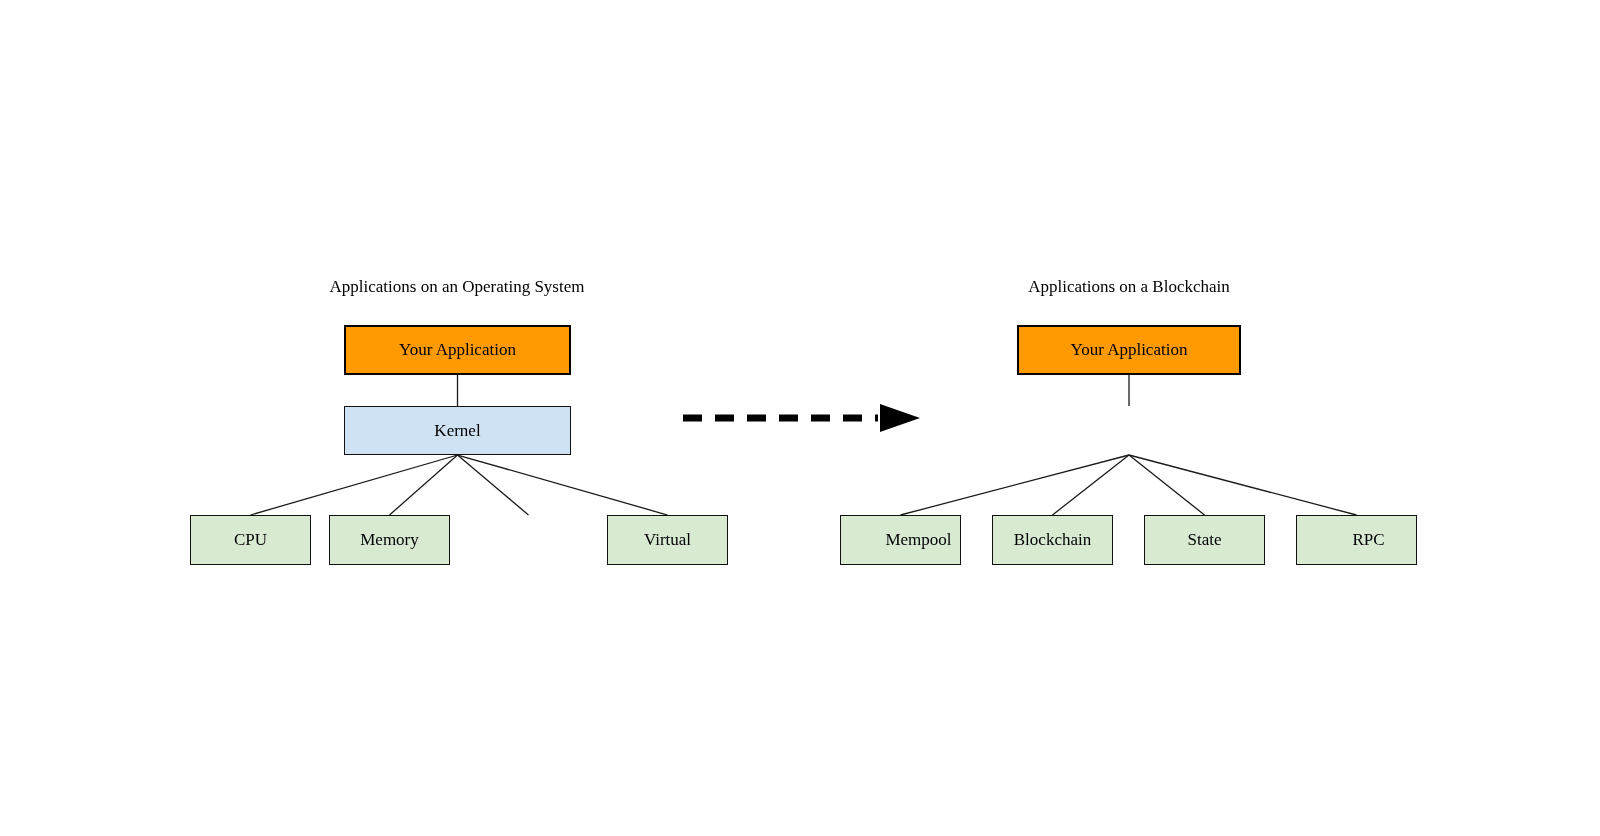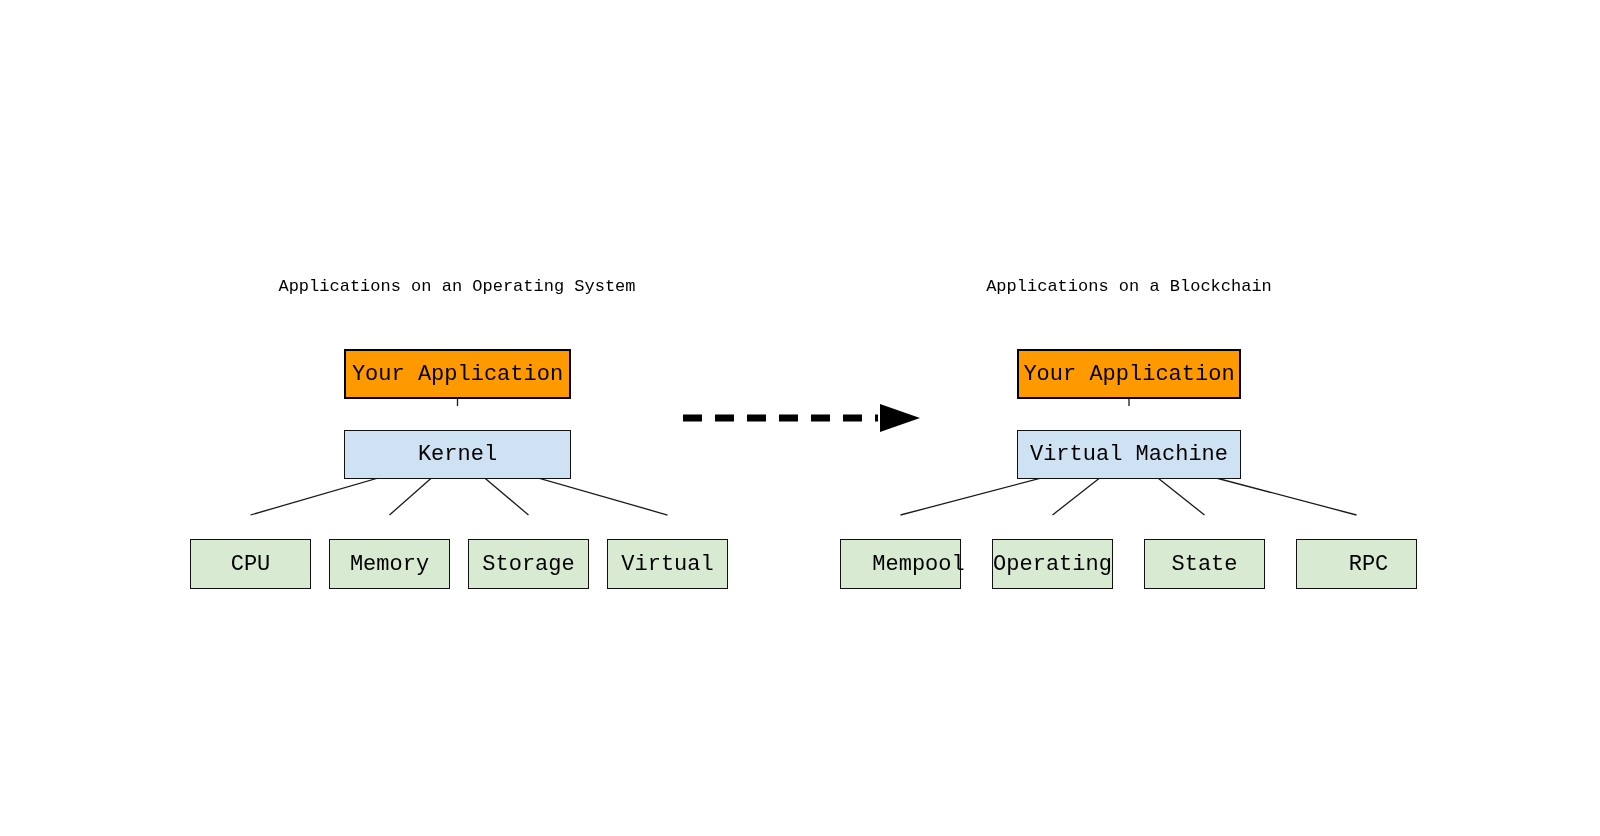--- a/index.html
+++ b/index.html
@@ -5,21 +5,21 @@
   html, body {
     margin: 0;
     padding: 0;
     background: #ffffff;
   }
   #canvas {
     position: relative;
     width: 1547px;
     height: 836px;
     background: #ffffff;
-    font-family: Liberation Mono, monospace;
+    font-family: Liberation Serif, serif;
     color: #000000;
     overflow: hidden;
   }
   #connector-layer {
     position: absolute;
     top: 0; left: 0;
     width: 1600px;
     height: 836px;
   }
   .diagram-title {
@@ -28,24 +28,23 @@
     font-size: 17px;
     line-height: 20px;
     white-space: nowrap;
     color: #000000;
   }
   .node {
     position: absolute;
     display: flex;
     align-items: center;
     justify-content: center;
-    font-size: 22px;
+    font-size: 17px;
     white-space: nowrap;
     box-sizing: border-box;
-    margin-top: 24px;
   }
   .app-node {
     background: #FF9900;
     border: 2px solid #000000;
   }
   .mid-node {
     background: #CFE2F3;
     border: 1.5px solid #111111;
   }
   .leaf-node {
@@ -91,42 +90,36 @@
   <div class="node mid-node" style="left:344px; top:406px; width:227px; height:49px;">
     <span>Kernel</span>
   </div>
 
   <div class="node leaf-node" style="left:190px; top:515px; width:121px; height:50px;">
     <span>CPU</span>
   </div>
   <div class="node leaf-node" style="left:329px; top:515px; width:121px; height:50px;">
     <span>Memory</span>
   </div>
-  <div class="node leaf-node" style="left:468px; top:515px; width:121px; height:50px;">
-    <span>Storage</span>
-  </div>
   <div class="node leaf-node" style="left:607px; top:515px; width:121px; height:50px;">
     <span>Virtual</span>
   </div>
 
   <div class="diagram-title" style="left:1129px; top:277px;">Applications on a Blockchain</div>
 
   <div class="node app-node" style="left:1017px; top:325px; width:224px; height:50px;">
     <span>Your Application</span>
   </div>
 
-  <div class="node mid-node" style="left:1017px; top:406px; width:224px; height:49px;">
-    <span>Virtual Machine</span>
-  </div>
 
   <div class="node leaf-node" style="left:840px; top:515px; width:121px; height:50px;padding-left:36px;">
     <span>Mempool</span>
   </div>
   <div class="node leaf-node" style="left:992px; top:515px; width:121px; height:50px;">
-    <span>Operating</span>
+    <span>Blockchain</span>
   </div>
   <div class="node leaf-node" style="left:1144px; top:515px; width:121px; height:50px;">
     <span>State</span>
   </div>
   <div class="node leaf-node" style="left:1296px; top:515px; width:121px; height:50px;padding-left:24px;">
     <span>RPC</span>
   </div>
 
 </div>
 

